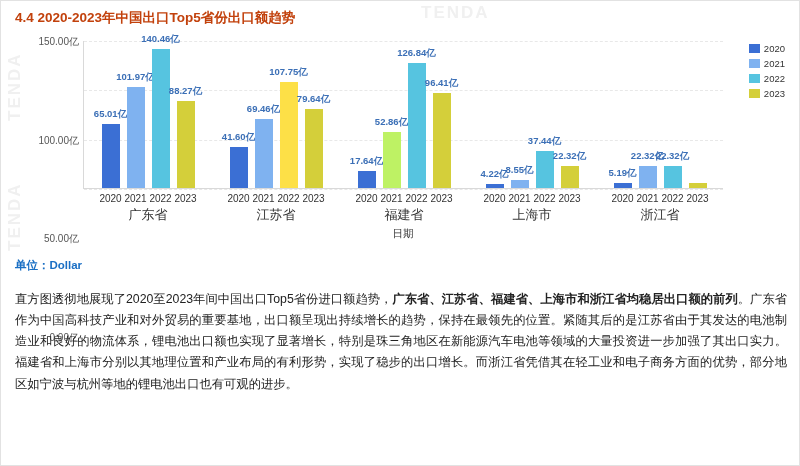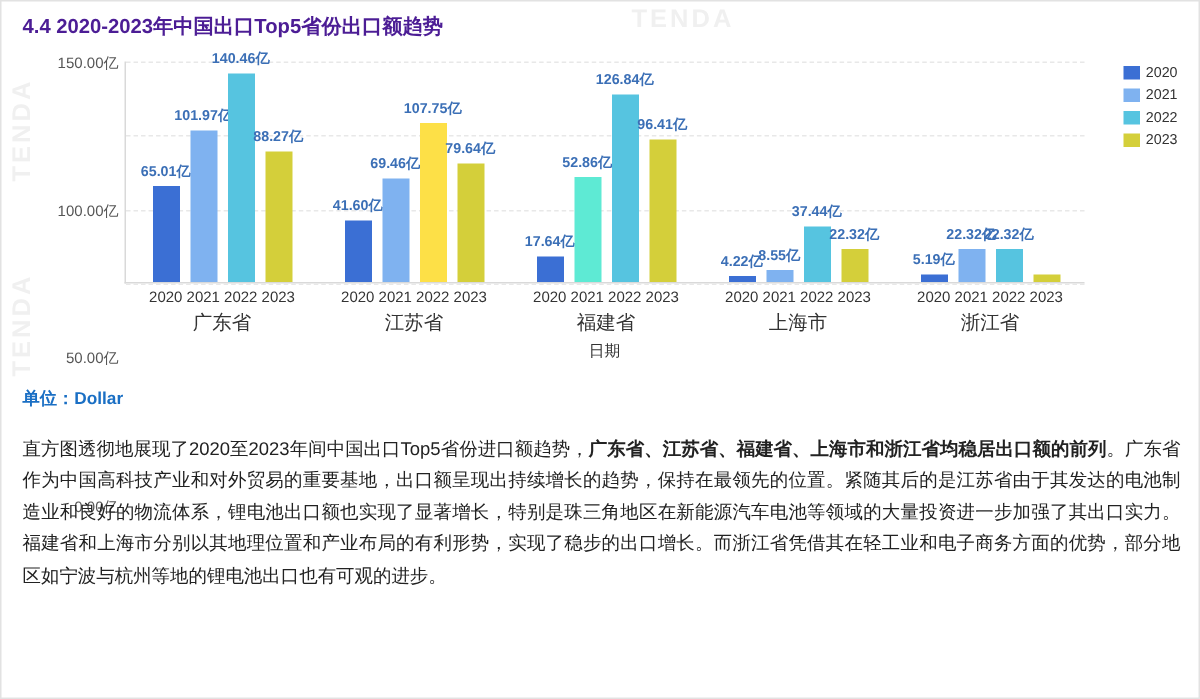--- a/index.html
+++ b/index.html
@@ -28,21 +28,21 @@
     transform-origin:left top;
     user-select:none;
     pointer-events:none;
   }
   .wm.h{transform:none;}
   .title{
     position:absolute;
     left:14px;top:8px;
     font-size:13.5px;
     font-weight:bold;
-    color:#4c1d95;
+    color:#c2410c;
   }
   .chart-wrap{
     position:absolute;
     left:10px;top:30px;
     width:780px;height:200px;
   }
   .plot{
     position:absolute;
     left:72px;top:10px;
     width:640px;height:148px;
@@ -207,21 +207,21 @@
             <span class="barlabel">79.64亿</span>
             <span class="xlabel">2023</span>
           </div>
           <div class="cat-label">江苏省</div>
         </div>
         <div class="group" style="left: 256px; width: 128px;">
           <div class="bar" style="left: 17.5px; height: 17.4048px; background: rgb(59, 111, 212);">
             <span class="barlabel">17.64亿</span>
             <span class="xlabel">2020</span>
           </div>
-          <div class="bar" style="left: 42.5px; height: 70px; background: #5eead4; text-align: right;">
+          <div class="bar" style="left: 42.5px; height: 56px; background: #bef264; text-align: right;">
             <span class="barlabel">52.86亿</span>
             <span class="xlabel">2021</span>
           </div>
           <div class="bar" style="left: 67.5px; height: 125.149px; background: rgb(86, 196, 224);">
             <span class="barlabel">126.84亿</span>
             <span class="xlabel">2022</span>
           </div>
           <div class="bar" style="left: 92.5px; height: 95.1245px; background: rgb(212, 207, 58);">
             <span class="barlabel">96.41亿</span>
             <span class="xlabel">2023</span>

